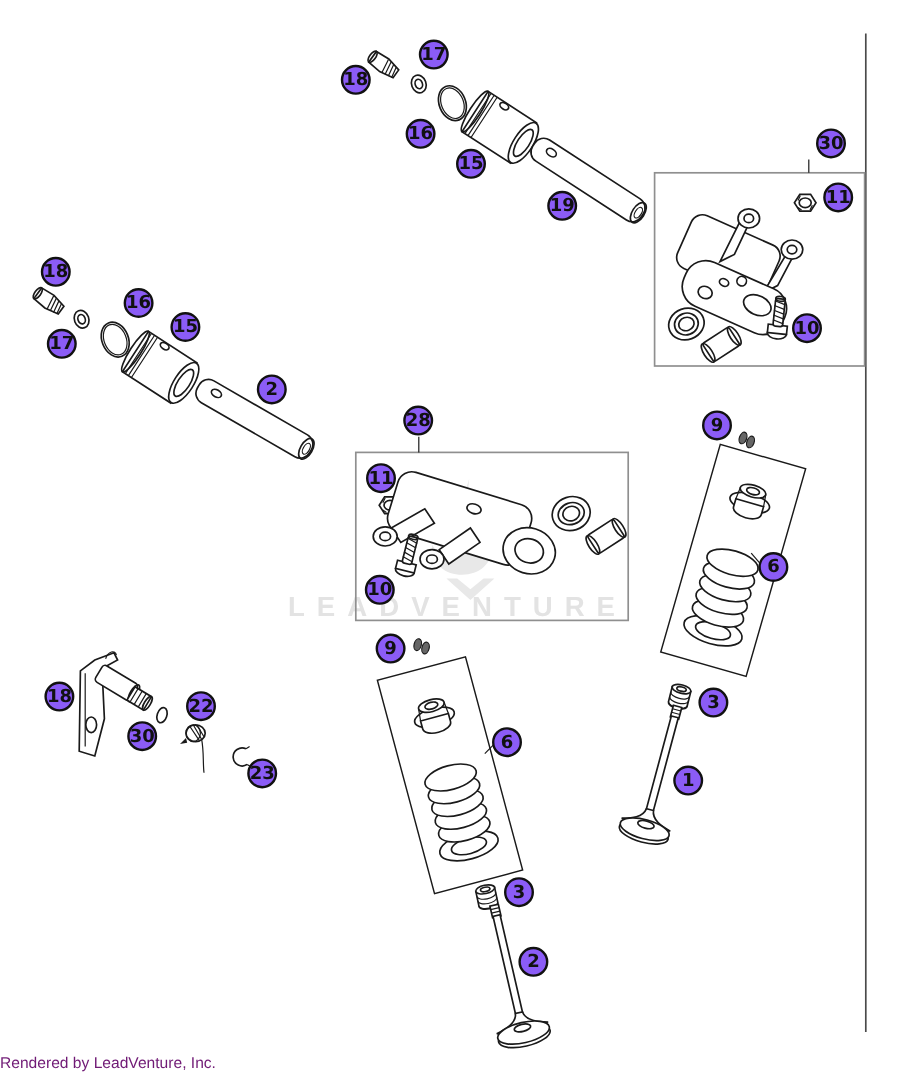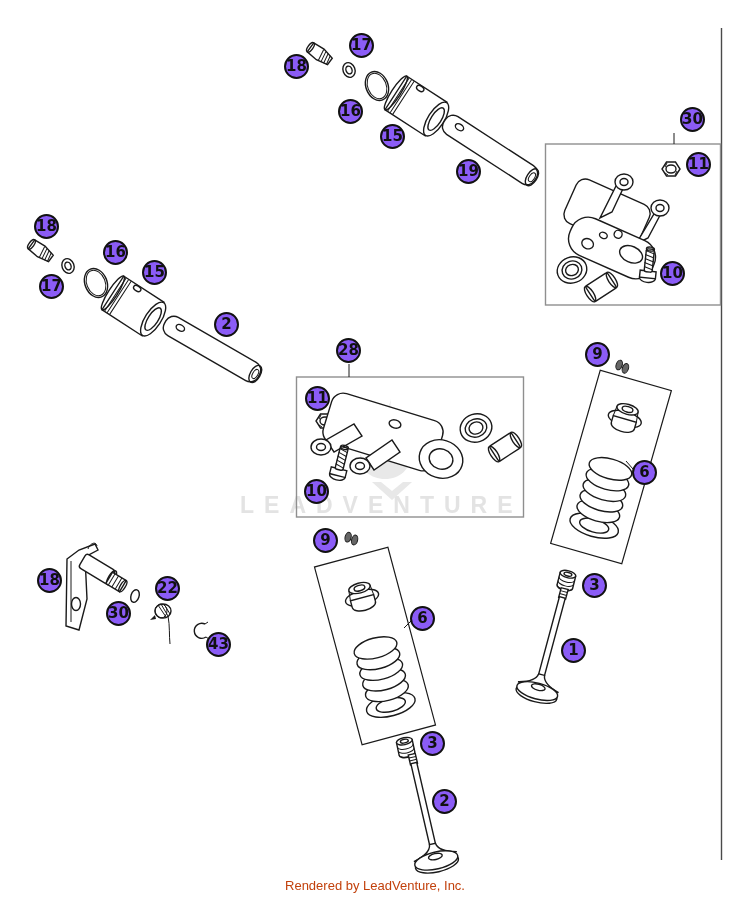--- a/index.html
+++ b/index.html
@@ -20,22 +20,22 @@
   .box{stroke:#8f8f8f;stroke-width:1.4;fill:none;}
   .kitbox{stroke:#1a1a1a;stroke-width:1.2;fill:none;}
   .wm{fill:#e8e8e8;stroke:none;}
   .dark{fill:#666666;stroke:#1a1a1a;stroke-width:1;}
   .callout{
     position:absolute;width:21px;height:21px;border:2.5px solid #111;border-radius:50%;
     background:#8b5cf6;text-align:center;line-height:21px;font-size:15px;font-weight:700;
     color:#111;z-index:5;
   }
   .caption{
-    position:absolute;left:0;top:878px;width:750px;text-align:center;
-    font-size:13px;color:#c2410c;font-family:"Liberation Sans",sans-serif;
+    position:absolute;left:0;top:878px;width:750px;text-align:left;
+    font-size:13px;color:#701a75;font-family:"Liberation Sans",sans-serif;
   }
 </style>
 </head>
 <body>
 
 <div class="canvas">
 
   <div class="watermark">LEADVENTURE</div>
 
   <svg class="diagram" width="750" height="900" viewBox="0 0 750 900">
@@ -316,16 +316,16 @@
   <div class="callout" style="left:632px;top:460px">6</div>
   <div class="callout" style="left:582px;top:573px">3</div>
   <div class="callout" style="left:561px;top:638px">1</div>
   <div class="callout" style="left:313px;top:528px">9</div>
   <div class="callout" style="left:410px;top:606px">6</div>
   <div class="callout" style="left:420px;top:731px">3</div>
   <div class="callout" style="left:432px;top:789px">2</div>
   <div class="callout" style="left:37px;top:568px">18</div>
   <div class="callout" style="left:106px;top:601px">30</div>
   <div class="callout" style="left:155px;top:576px">22</div>
-  <div class="callout" style="left:206px;top:632px">43</div>
+  <div class="callout" style="left:206px;top:632px">23</div>
 
   <div class="caption">Rendered by LeadVenture, Inc.</div>
 </div>
 
 </body></html>

